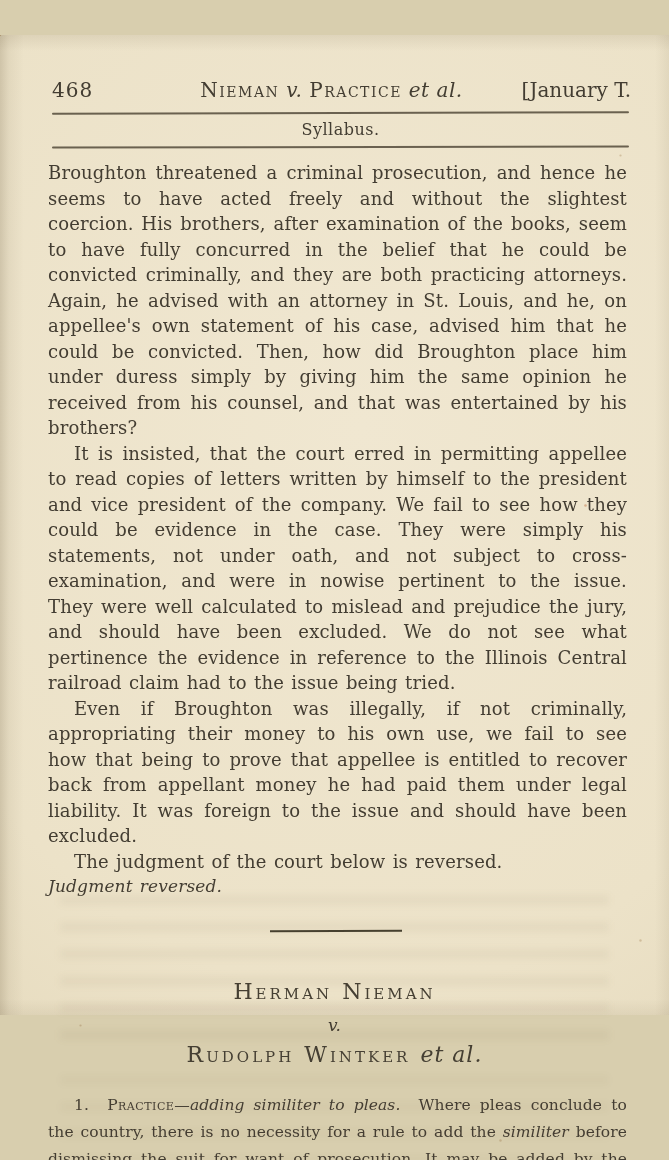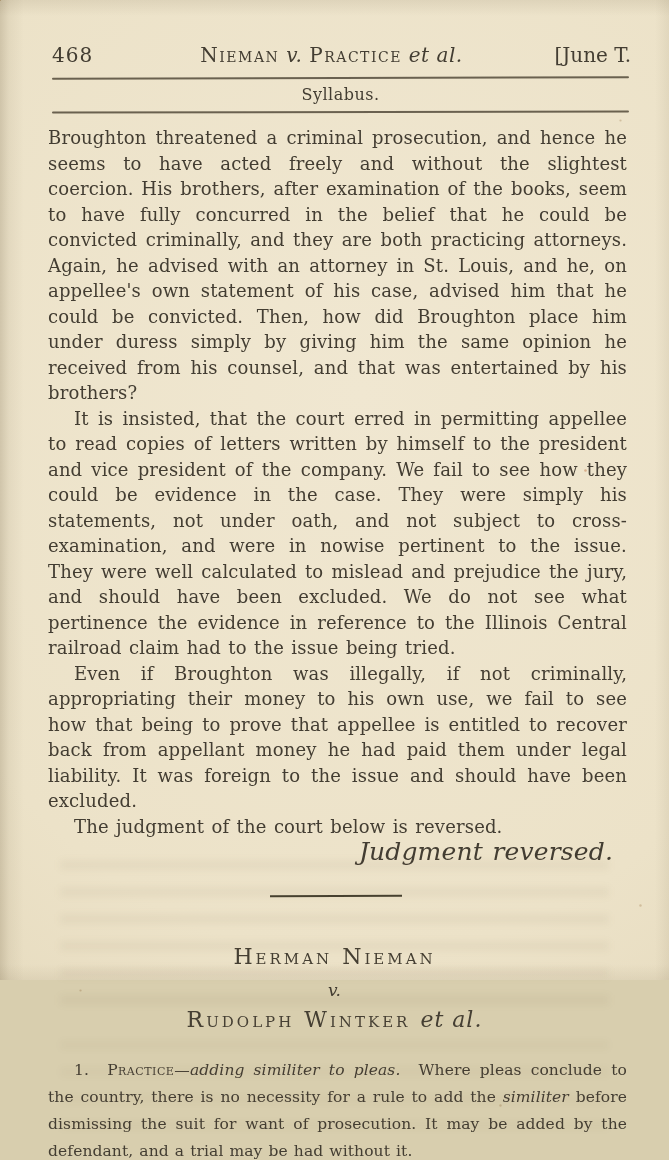--- a/index.html
+++ b/index.html
@@ -13,20 +13,21 @@
   .page{
     position:relative;
     width:669px;height:980px;
     background:
       linear-gradient(90deg, rgba(92,76,46,.20) 0px, rgba(92,76,46,.07) 9px, rgba(92,76,46,0) 24px),
       linear-gradient(180deg, rgba(92,76,46,.10) 0px, rgba(92,76,46,0) 16px),
       linear-gradient(270deg, rgba(92,76,46,.08) 0px, rgba(92,76,46,0) 14px),
       linear-gradient(0deg, rgba(92,76,46,.08) 0px, rgba(92,76,46,0) 16px),
       radial-gradient(130% 105% at 54% 40%, #f0e7d1 0%, #ece2c8 55%, #e3d7b9 88%, #d9cdab 100%);
     box-sizing:border-box;
+    margin-top:35px;
   }
   
   .ghost{
     position:absolute;left:60px;right:60px;height:150px;
     background:repeating-linear-gradient(180deg,
       rgba(120,100,65,.055) 0 10px, rgba(120,100,65,0) 10px 27px);
     filter:blur(3px);
     pointer-events:none;
   }
   .ghost.g1{top:860px;}
@@ -70,22 +71,22 @@
 
   .opinion{
     margin:12px 42px 0 48px;
     font-size:18px;line-height:25.5px;
     text-align:justify;
     letter-spacing:.15px;word-spacing:1.5px;
   }
   .opinion p{margin:0;}
   .opinion p.indent{text-indent:26px;}
   .disposition{
-    text-align:right;font-style:italic;
-    padding-right:14px;font-size:25px;
+    text-align:left;font-style:italic;
+    padding-right:14px;font-size:17px;
   }
 
   .divider{
     width:132px;height:2px;background:#46402f;
     margin:30px auto 0;transform:translateX(1px) rotate(-.2deg);
   }
 
   .case-title{text-align:center;margin-top:47px;}
   .party{
     font-variant:small-caps;font-size:22px;letter-spacing:3px;
@@ -106,21 +107,21 @@
 <body>
 
 <div class="page">
   <div class="ghost g1"></div>
   <div class="ghost g2"></div>
   <div class="speckles"></div>
 
   <div class="header-row">
     <span class="page-num">468</span>
     <span class="running-title"><span class="sc">Nieman</span> <span class="it">v.</span> <span class="sc">Practice</span> <span class="it">et al.</span></span>
-    <span class="term">[June T.</span>
+    <span class="term">[January T.</span>
   </div>
 
   <div class="rule r1"></div>
   <div class="syllabus">Syllabus.</div>
   <div class="rule r2"></div>
 
   <div class="opinion">
     <p>Broughton threatened a criminal prosecution, and hence he seems to have acted freely and without the slightest coercion. His brothers, after examination of the books, seem to have fully concurred in the belief that he could be convicted criminally, and they are both practicing attorneys. Again, he advised with an attorney in St. Louis, and he, on appellee's own statement of his case, advised him that he could be convicted. Then, how did Broughton place him under duress simply by giving him the same opinion he received from his counsel, and that was entertained by his brothers?</p>
     <p class="indent">It is insisted, that the court erred in permitting appellee to read copies of letters written by himself to the president and vice president of the company. We fail to see how they could be evidence in the case. They were simply his statements, not under oath, and not subject to cross-examination, and were in nowise pertinent to the issue. They were well calculated to mislead and prejudice the jury, and should have been excluded. We do not see what pertinence the evidence in reference to the Illinois Central railroad claim had to the issue being tried.</p>
     <p class="indent">Even if Broughton was illegally, if not criminally, appropriating their money to his own use, we fail to see how that being to prove that appellee is entitled to recover back from appellant money he had paid them under legal liability. It was foreign to the issue and should have been excluded.</p>

